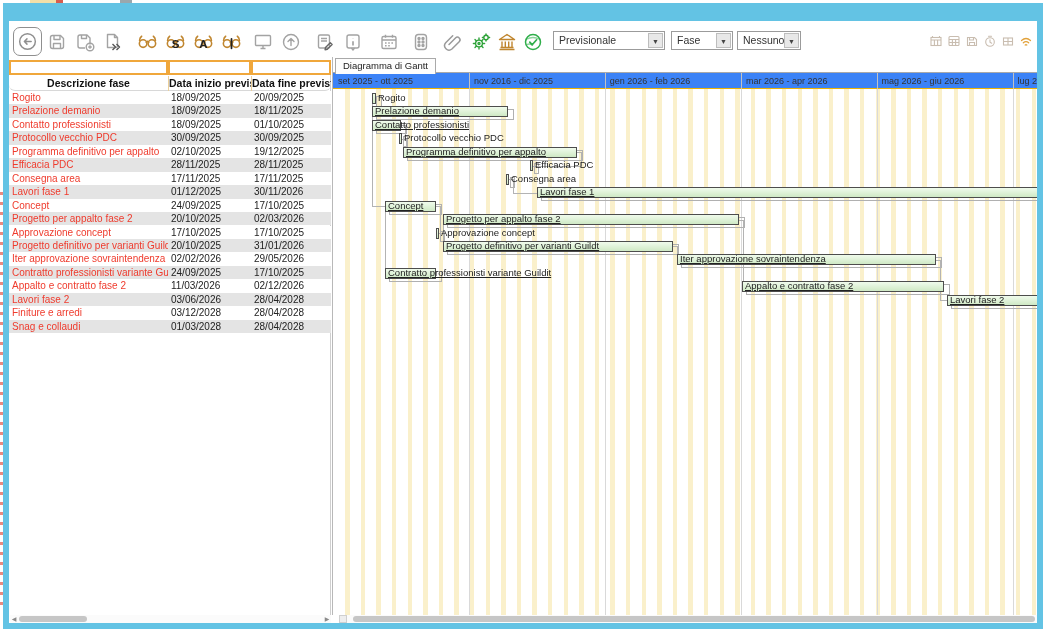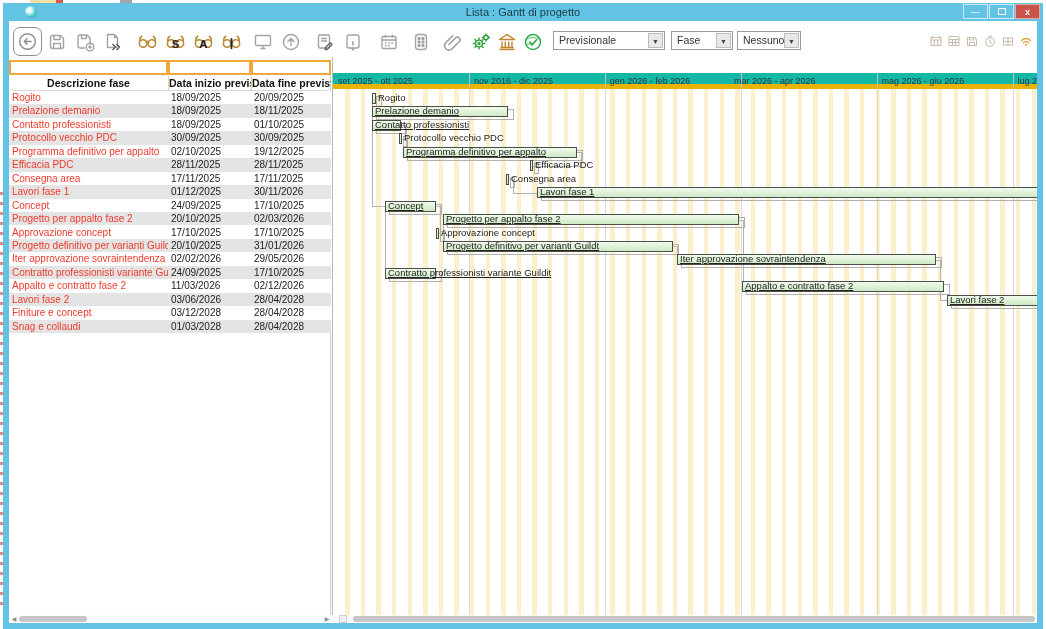--- a/index.html
+++ b/index.html
@@ -47,21 +47,21 @@
   .c-fase{left:0;width:159px;color:#ef3b2d;}
   .c-ini{left:159px;width:83px;color:#222;}
   .c-fin{left:242px;width:80px;color:#222;}
   
   .splitter{position:absolute;left:323px;top:36px;width:1px;height:558px;background:#b8b8b8;}
   
   .gantt-panel{position:absolute;left:324px;top:36px;width:704px;height:558px;background:#fff;overflow:hidden;}
   .tabbar{position:absolute;left:0;top:0;width:704px;height:16px;border-bottom:1px solid #a9a9a9;}
   .gtab{position:absolute;left:2px;top:1px;height:16px;padding:0 7px;background:#fdfdfd;border:1px solid #a9a9a9;
     border-bottom:none;font-size:9.5px;line-height:14px;color:#222;cursor:pointer;z-index:2;}
-  .timeline{position:absolute;left:0;top:16px;width:704px;height:16px;border-bottom:5px solid #eab308;background:#14b8a6;}
+  .timeline{position:absolute;left:0;top:16px;width:704px;height:16px;border-bottom:1px solid #eab308;background:#3b82f6;}
   .tl-label{position:absolute;top:0;font-size:9px;line-height:16px;color:#333;white-space:nowrap;}
   .tl-line{position:absolute;top:0;width:1px;height:16px;background:#c2c2c2;}
   .chart{position:absolute;left:0;top:32px;width:704px;height:527px;overflow:hidden;
     background:repeating-linear-gradient(to right,#fff 0px,#fff 11.1px,#faf0cb 11.1px,#faf0cb 15.6px);
     background-position:1px 0;}
   .sec-line{position:absolute;top:0;width:1px;height:527px;background:#d9d9d9;}
   .gbar{position:absolute;height:11px;border:1px solid #4d4d4d;
     background:linear-gradient(#f0fbec,#cfe9c5);z-index:2;cursor:pointer;}
   .gbase{position:absolute;height:11px;border:1px solid #b0b0b0;z-index:1;}
   .glabel{position:absolute;height:12px;font-size:9.5px;line-height:12px;color:#222;white-space:nowrap;z-index:3;}
@@ -79,29 +79,20 @@
 </head>
 <body>
 
 <div class="screen">
   <div class="frag frag-left"></div>
   <div class="frag frag-top1"></div>
   <div class="frag frag-top2"></div>
   <div class="frag frag-top3"></div>
 
   <div class="window">
-    <div class="titlebar">
-      <span class="app-icon"></span>
-      <span class="win-title">Lista : Gantt di progetto</span>
-      <span class="winbtns">
-        <button class="wbtn">—</button>
-        <button class="wbtn"><span class="maxbox"></span></button>
-        <button class="wbtn close">x</button>
-      </span>
-    </div>
 
     <div class="client">
 
       <div class="toolbar">
         <button class="tbtn back" style="left:4px">
           <svg width="23" height="23" viewBox="0 0 22 22" fill="none" stroke="#8f8f8f" stroke-width="1.4" stroke-linecap="round" stroke-linejoin="round">
               <circle cx="11" cy="11" r="7.5"></circle>
               <path d="M14.5 11h-6.5M10.5 8.5 8 11l2.5 2.5"></path>
             </svg>
         </button>
@@ -365,42 +356,45 @@
               <div class="tcell c-fase">Appalto e contratto fase 2</div>
               <div class="tcell c-ini">11/03/2026</div>
               <div class="tcell c-fin">02/12/2026</div>
             </div>
             <div class="trow alt" style="top: 201.75px;">
               <div class="tcell c-fase">Lavori fase 2</div>
               <div class="tcell c-ini">03/06/2026</div>
               <div class="tcell c-fin">28/04/2028</div>
             </div>
             <div class="trow" style="top: 215.2px;">
-              <div class="tcell c-fase">Finiture e concept</div>
+              <div class="tcell c-fase">Finiture e arredi</div>
               <div class="tcell c-ini">03/12/2028</div>
               <div class="tcell c-fin">28/04/2028</div>
             </div>
             <div class="trow alt" style="top: 228.65px;">
               <div class="tcell c-fase">Snag e collaudi</div>
               <div class="tcell c-ini">01/03/2028</div>
               <div class="tcell c-fin">28/04/2028</div>
             </div>
           </div>
       </div>
 
       <div class="splitter"></div>
 
       <div class="gantt-panel">
+        <div class="tabbar">
+          <div class="gtab">Diagramma di Gantt</div>
+        </div>
         <div class="timeline" id="timeline">
             <div class="tl-label" style="left: 5px;">set 2025 - ott 2025</div>
             <div class="tl-label" style="left: 140.9px;">nov 2016 - dic 2025</div>
             <div class="tl-line" style="left: 135.9px;"></div>
             <div class="tl-label" style="left: 276.8px;">gen 2026 - feb 2026</div>
             <div class="tl-line" style="left: 271.8px;"></div>
-            <div class="tl-label" style="left: 401px;">mar 2026 - apr 2026</div>
+            <div class="tl-label" style="left: 413px;">mar 2026 - apr 2026</div>
             <div class="tl-line" style="left: 407.7px;"></div>
             <div class="tl-label" style="left: 548.6px;">mag 2026 - giu 2026</div>
             <div class="tl-line" style="left: 543.6px;"></div>
             <div class="tl-label" style="left: 684.5px;">lug 2026 - ago 2026</div>
             <div class="tl-line" style="left: 679.5px;"></div>
           </div>
         <div class="chart" id="chart">
             <div class="sec-line" style="left: 135.9px;"></div>
             <div class="sec-line" style="left: 271.8px;"></div>
             <div class="sec-line" style="left: 407.7px;"></div>

